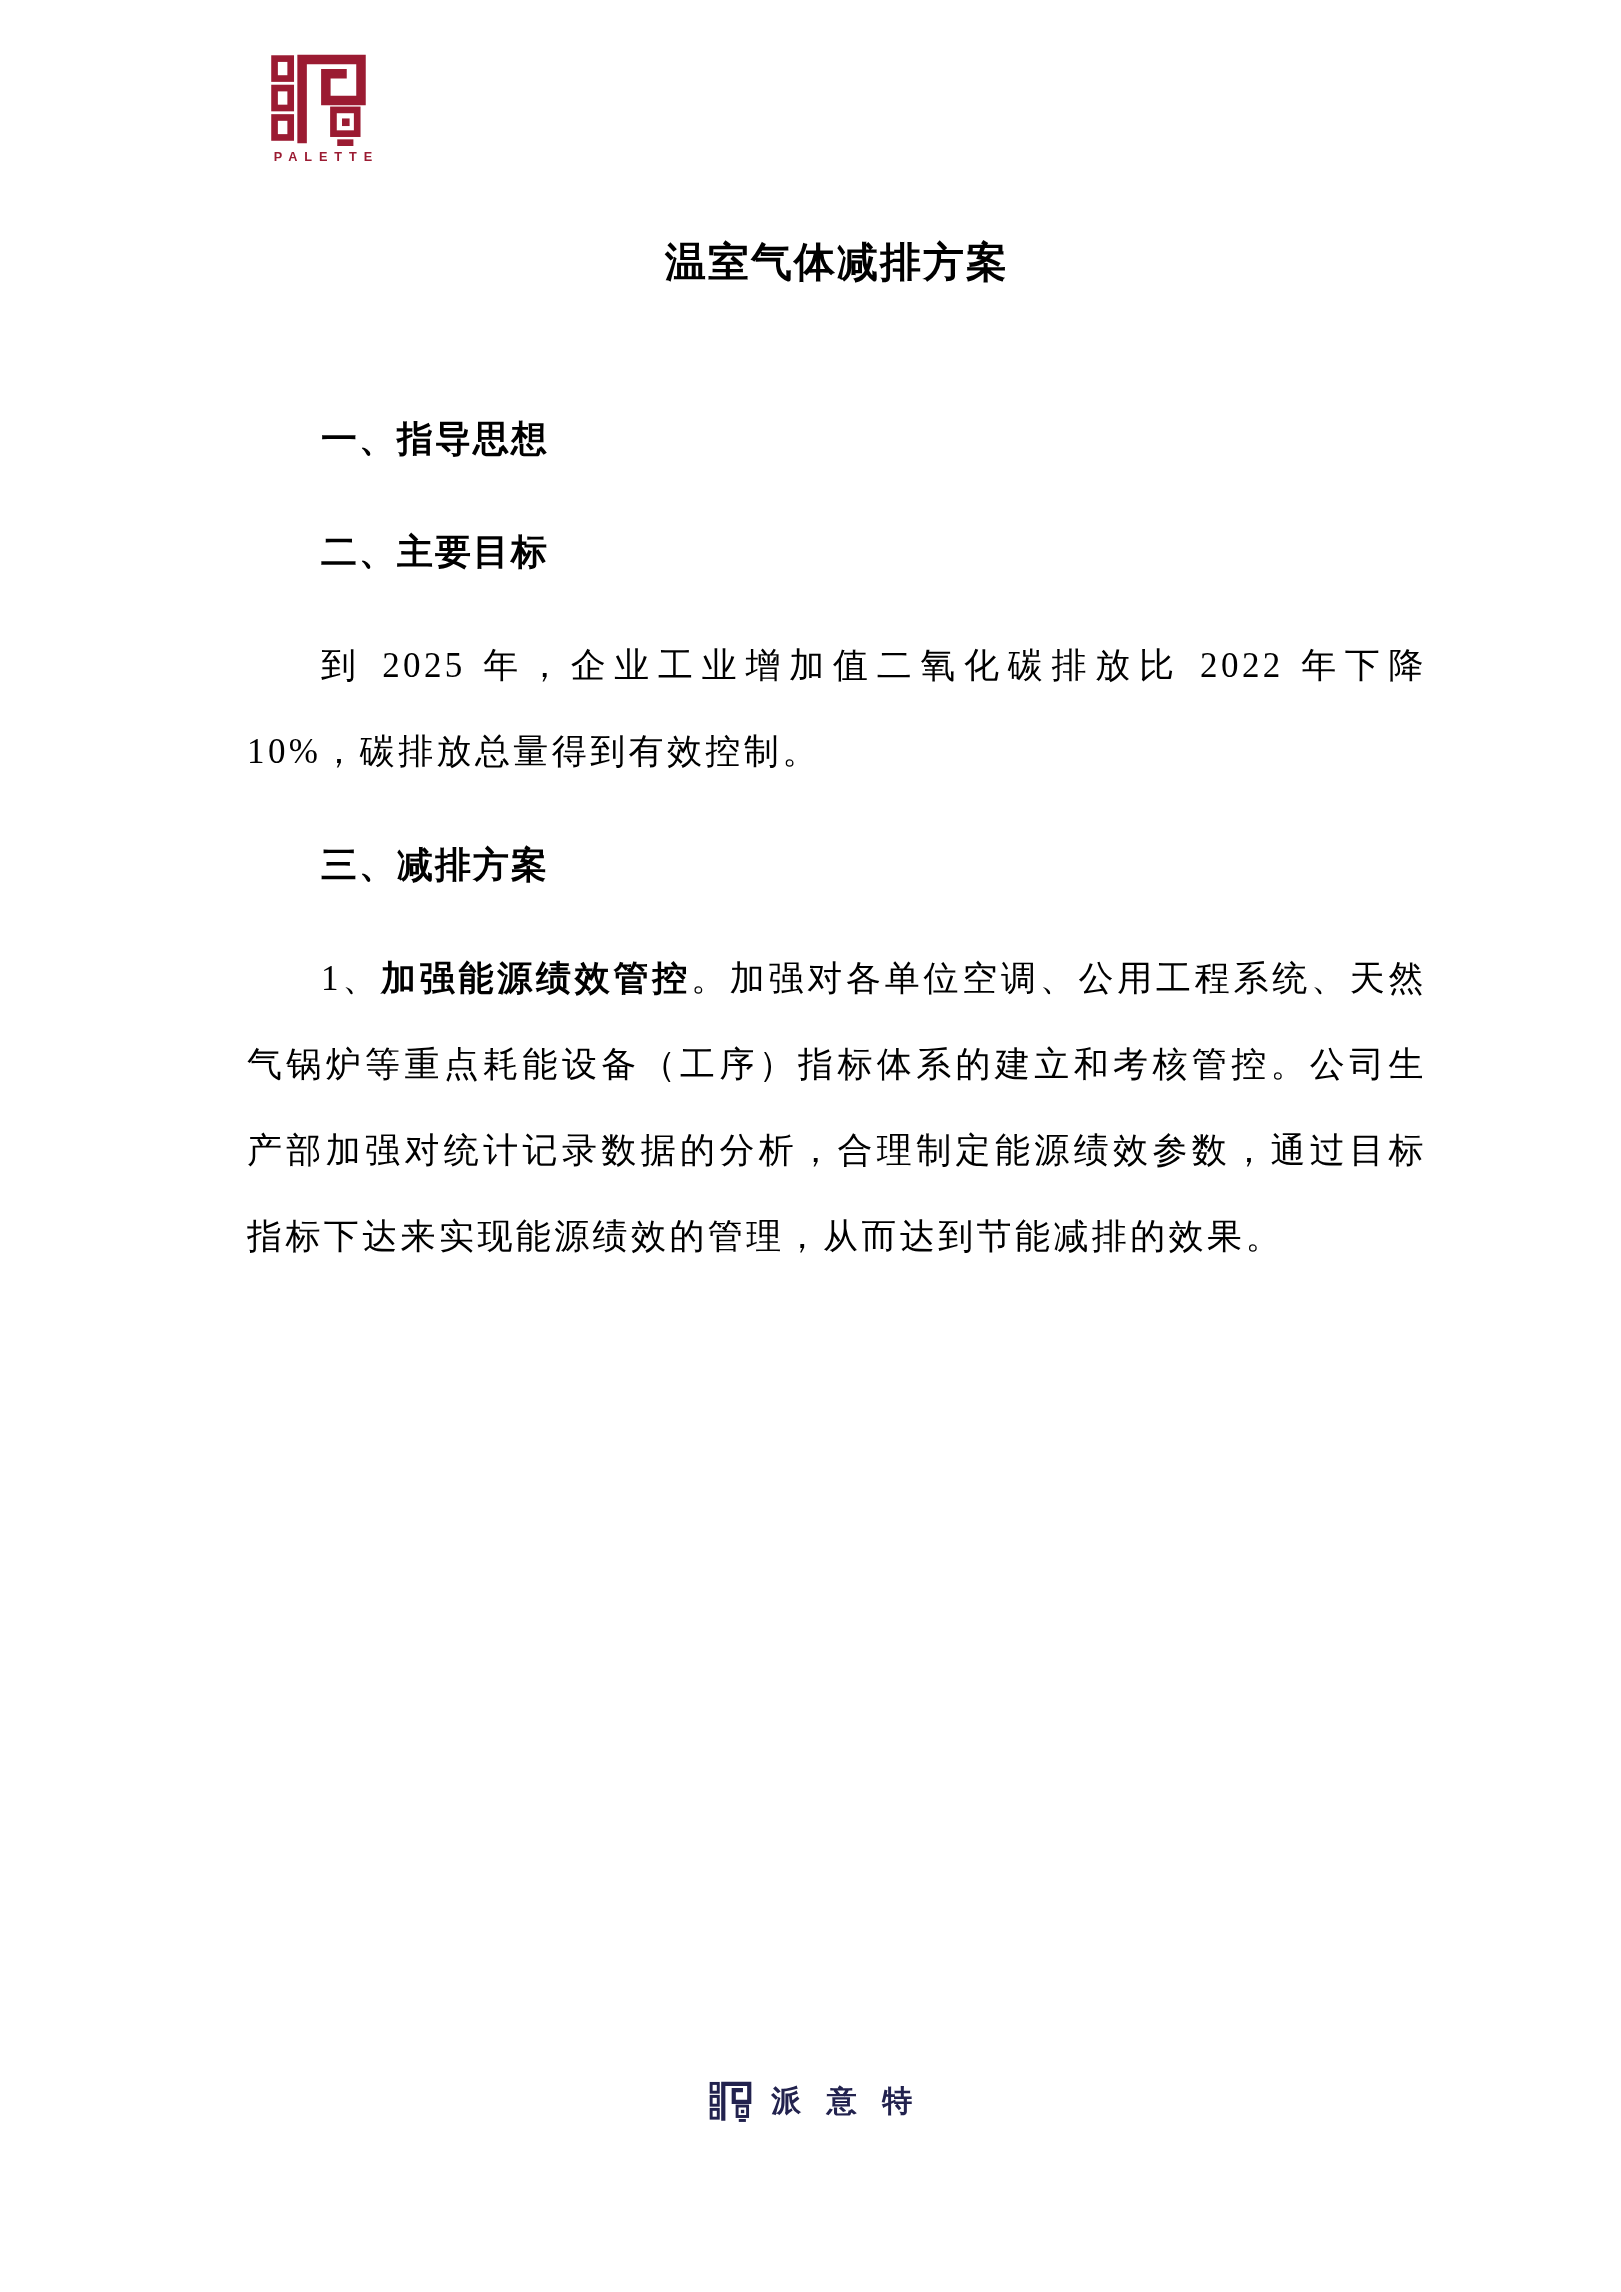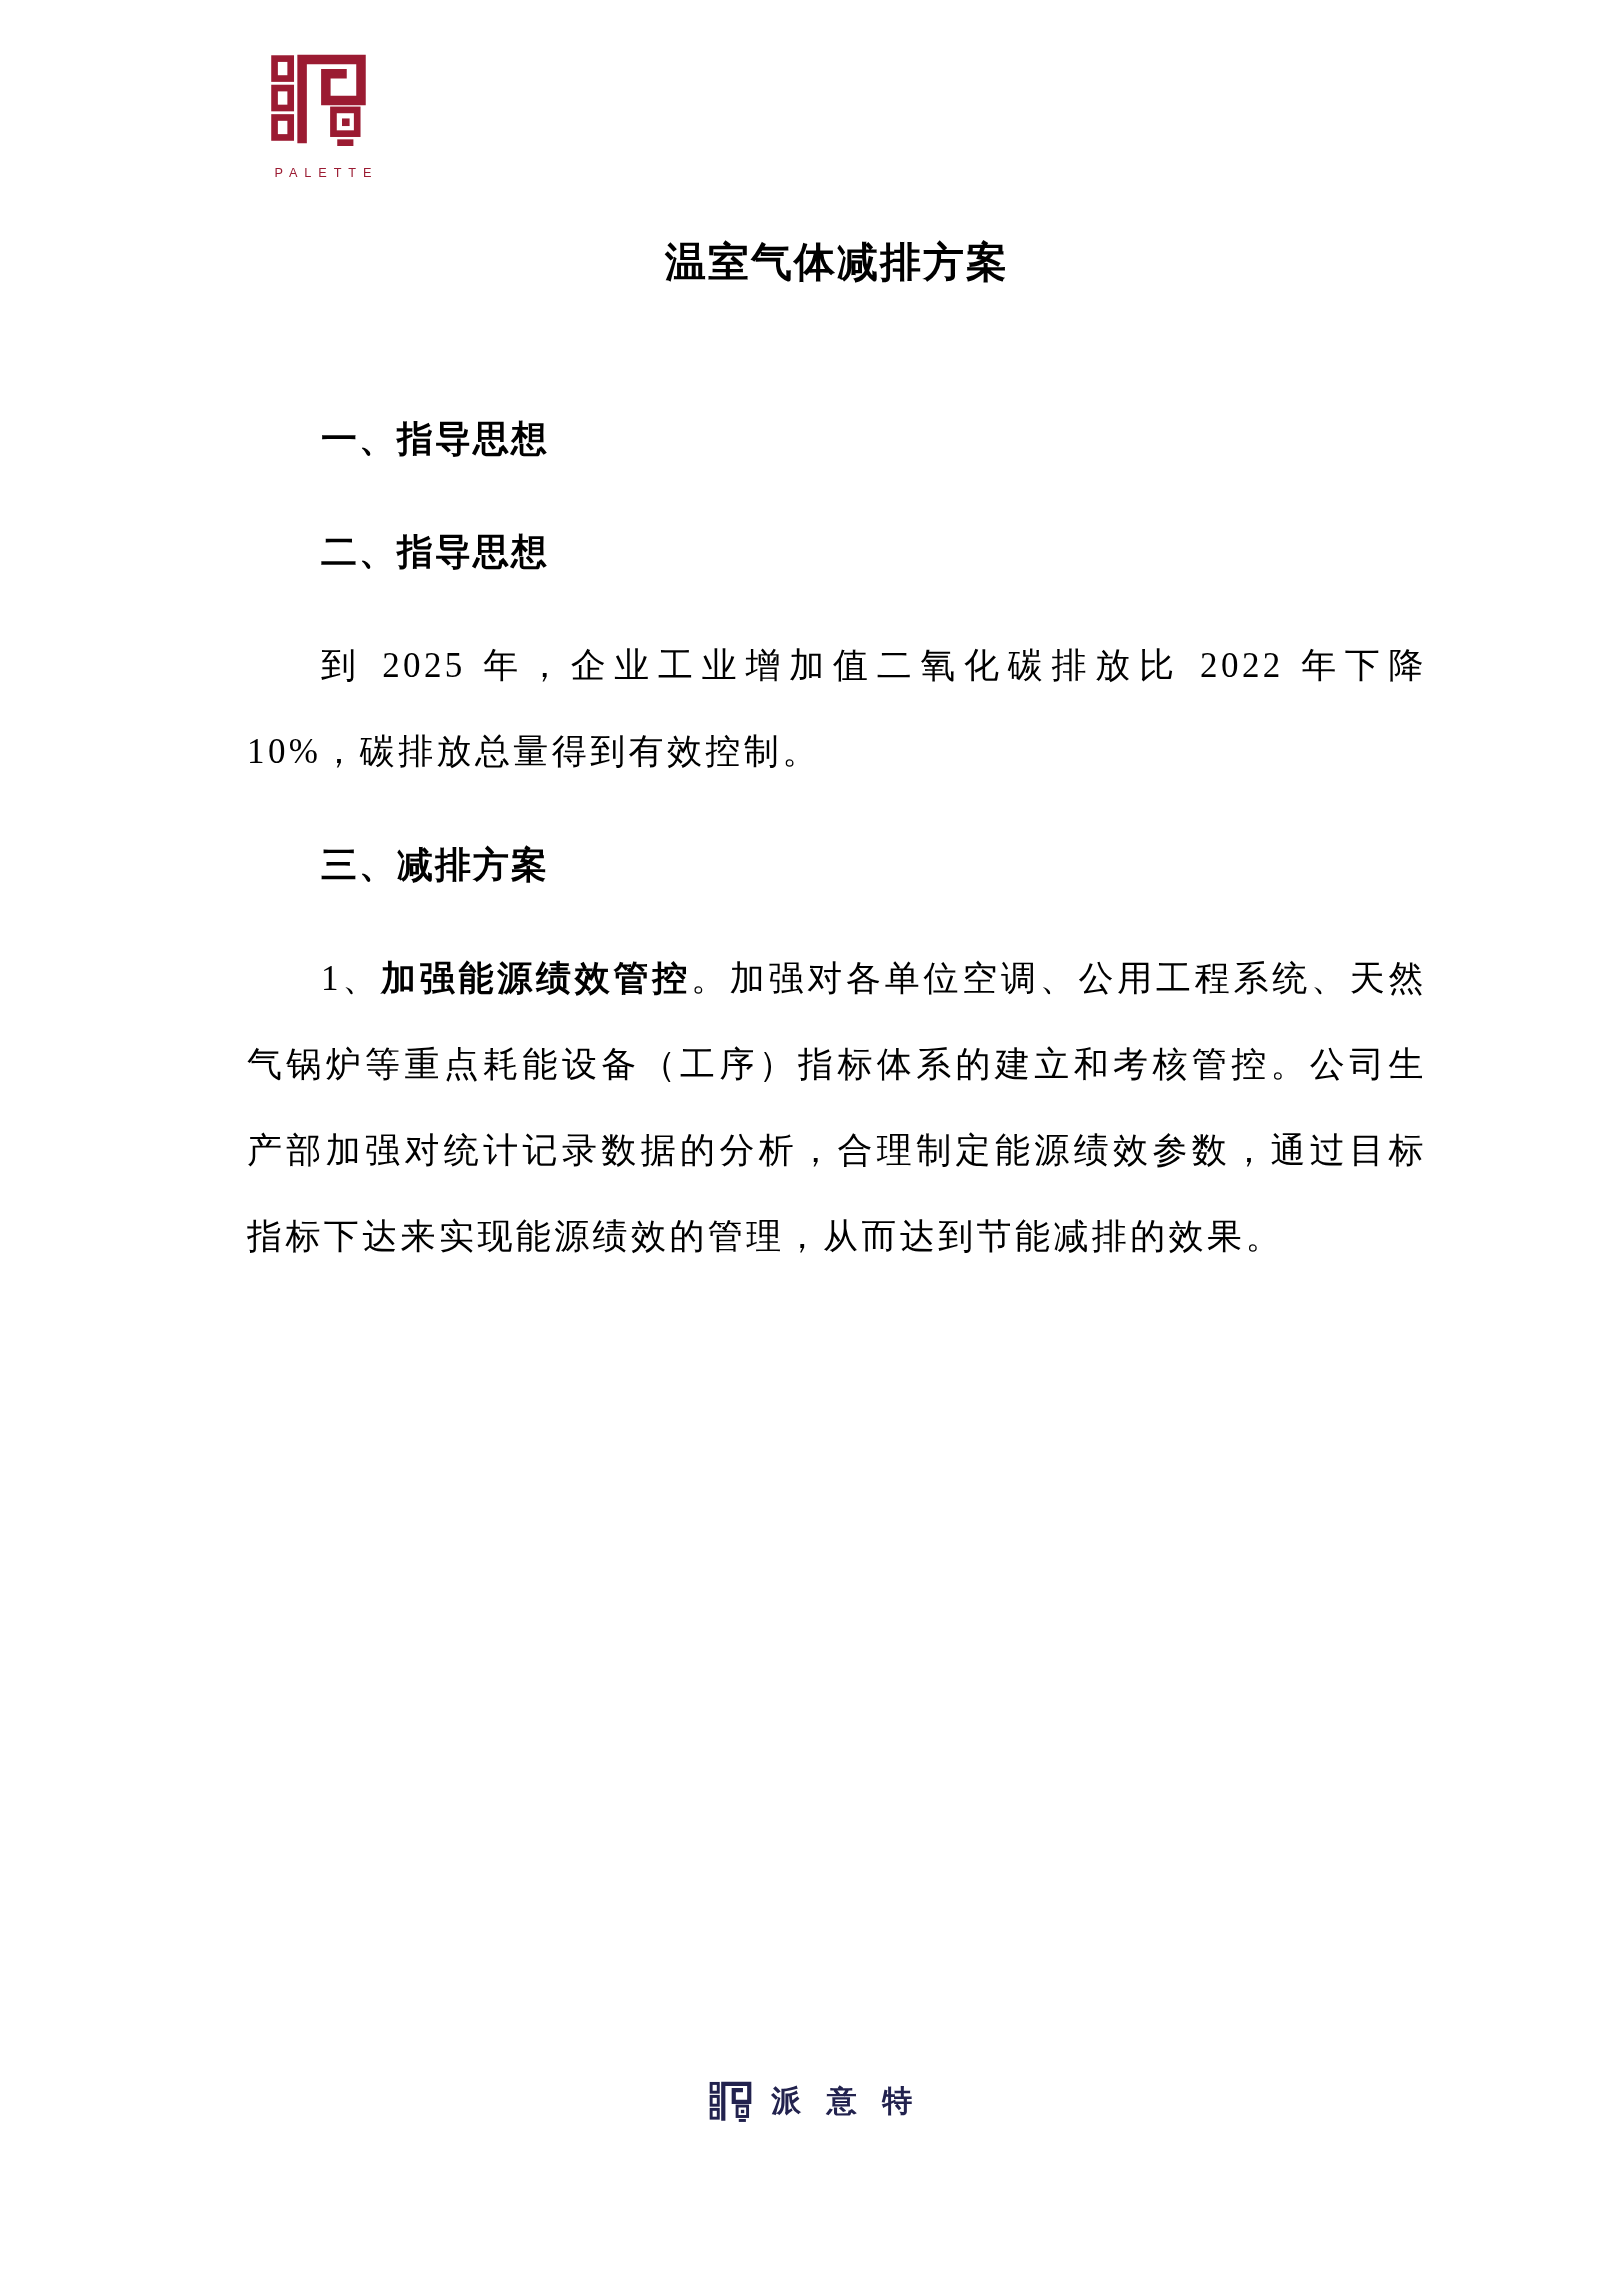--- a/index.html
+++ b/index.html
@@ -15,23 +15,23 @@
   }
 
   
   .brand-block {
     position:absolute; left:268px; top:51px; width:110px;
     color:var(--brand-red, #9b1b32);
     text-align:center;
   }
   .brand-block .logo-mark { display:block; width:110px; height:95px; }
   .brand-text {
-    display:block; margin-top:20px;
+    display:block; margin-top:4px;
     font-family:"Liberation Sans","DejaVu Sans",sans-serif;
-    font-size:12.7px; font-weight:normal;
+    font-size:12.7px; font-weight:bold;
     letter-spacing:6.9px; margin-right:-6.9px;
     white-space:nowrap;
   }
 
   
   .content { padding:235px 194px 0 247px; }
   .doc-title {
     text-align:center;
     font-size:41px; font-weight:bold; line-height:55px;
     letter-spacing:2px;
@@ -95,21 +95,21 @@
     </svg>
     <span class="brand-text">PALETTE</span>
   </div>
 
   <div class="content">
     <h1 class="doc-title">温室气体减排方案</h1>
 
 
     <h2 class="heading">一、指导思想</h2>
 
-    <h2 class="heading">二、指导思想</h2>
+    <h2 class="heading">二、主要目标</h2>
     <p class="para">到 2025 年，企业工业增加值二氧化碳排放比 2022 年下降 10%，碳排放总量得到有效控制。</p>
 
     <h2 class="heading">三、减排方案</h2>
     <p class="para"><span>1、</span><strong>加强能源绩效管控</strong><span>。加强对各单位空调、公用工程系统、天然气锅炉等重点耗能设备（工序）指标体系的建立和考核管控。公司生产部加强对统计记录数据的分析，合理制定能源绩效参数，通过目标指标下达来实现能源绩效的管理，从而达到节能减排的效果。</span></p>
   </div>
 
   <div class="footer-brand">
     <svg class="logo-mark" viewBox="0 0 48 43" width="47" height="42">
       <use href="#palette-mark"></use>
     </svg>

